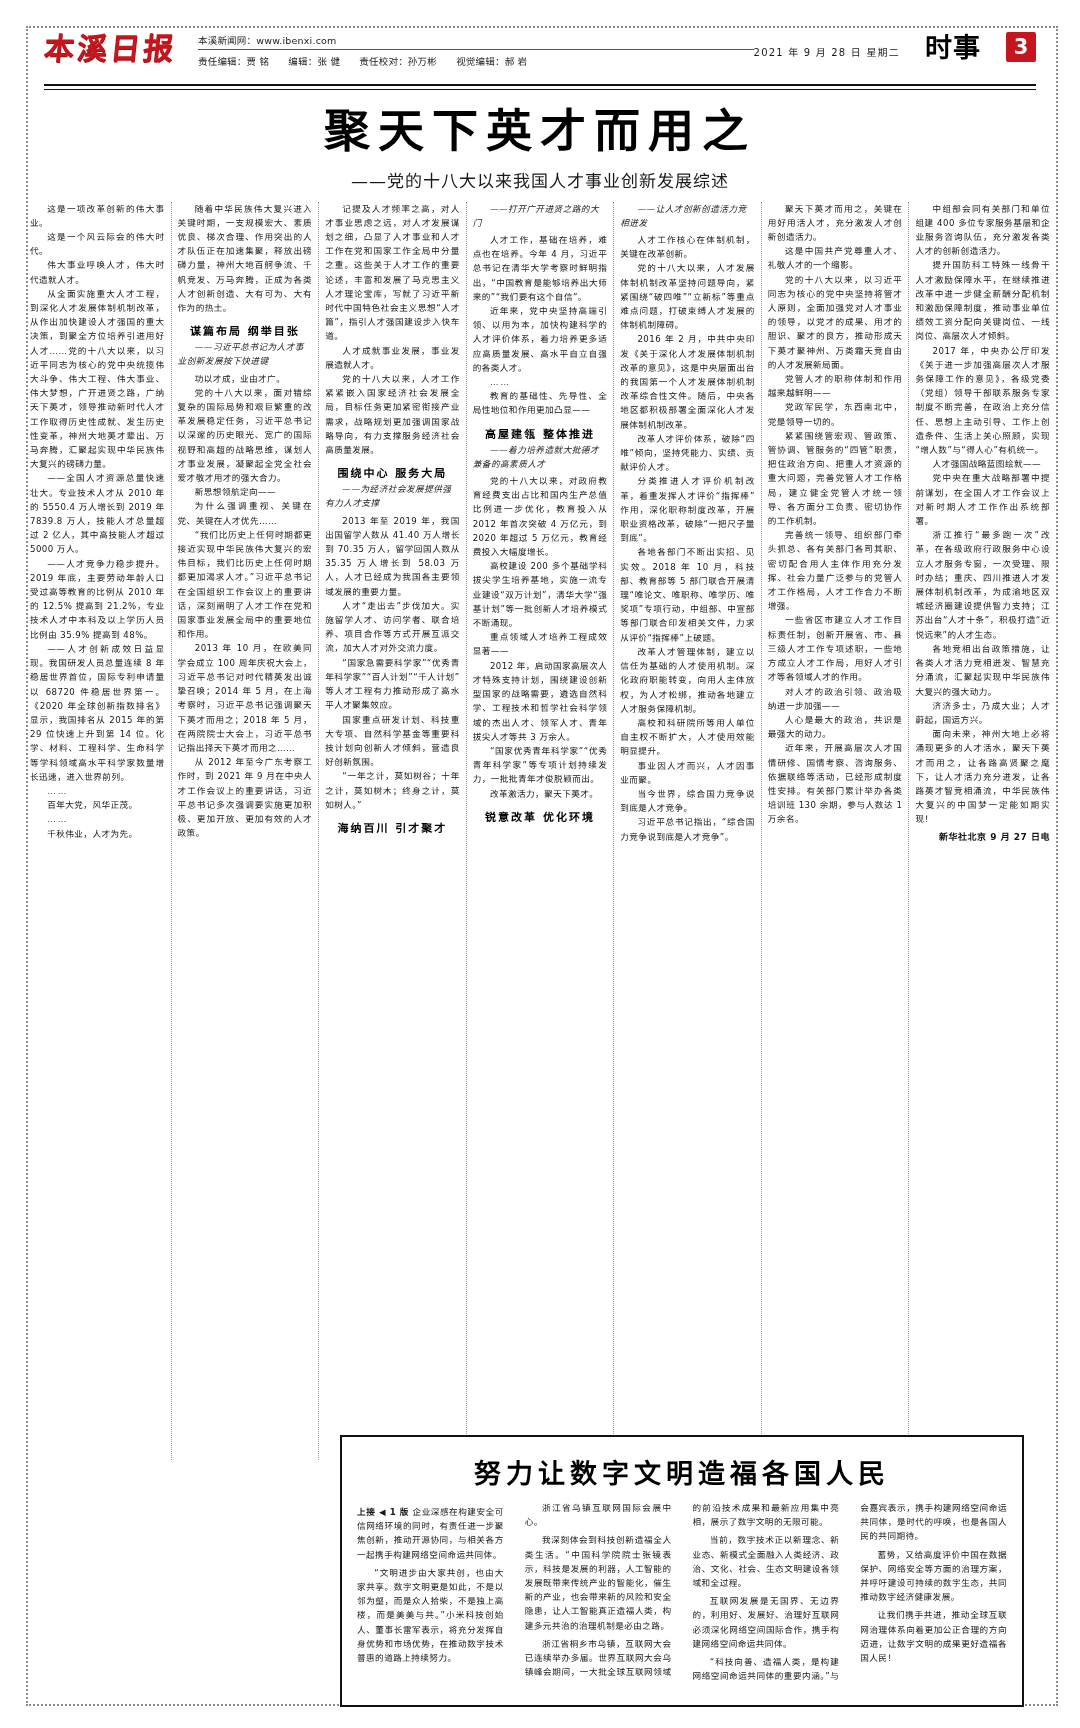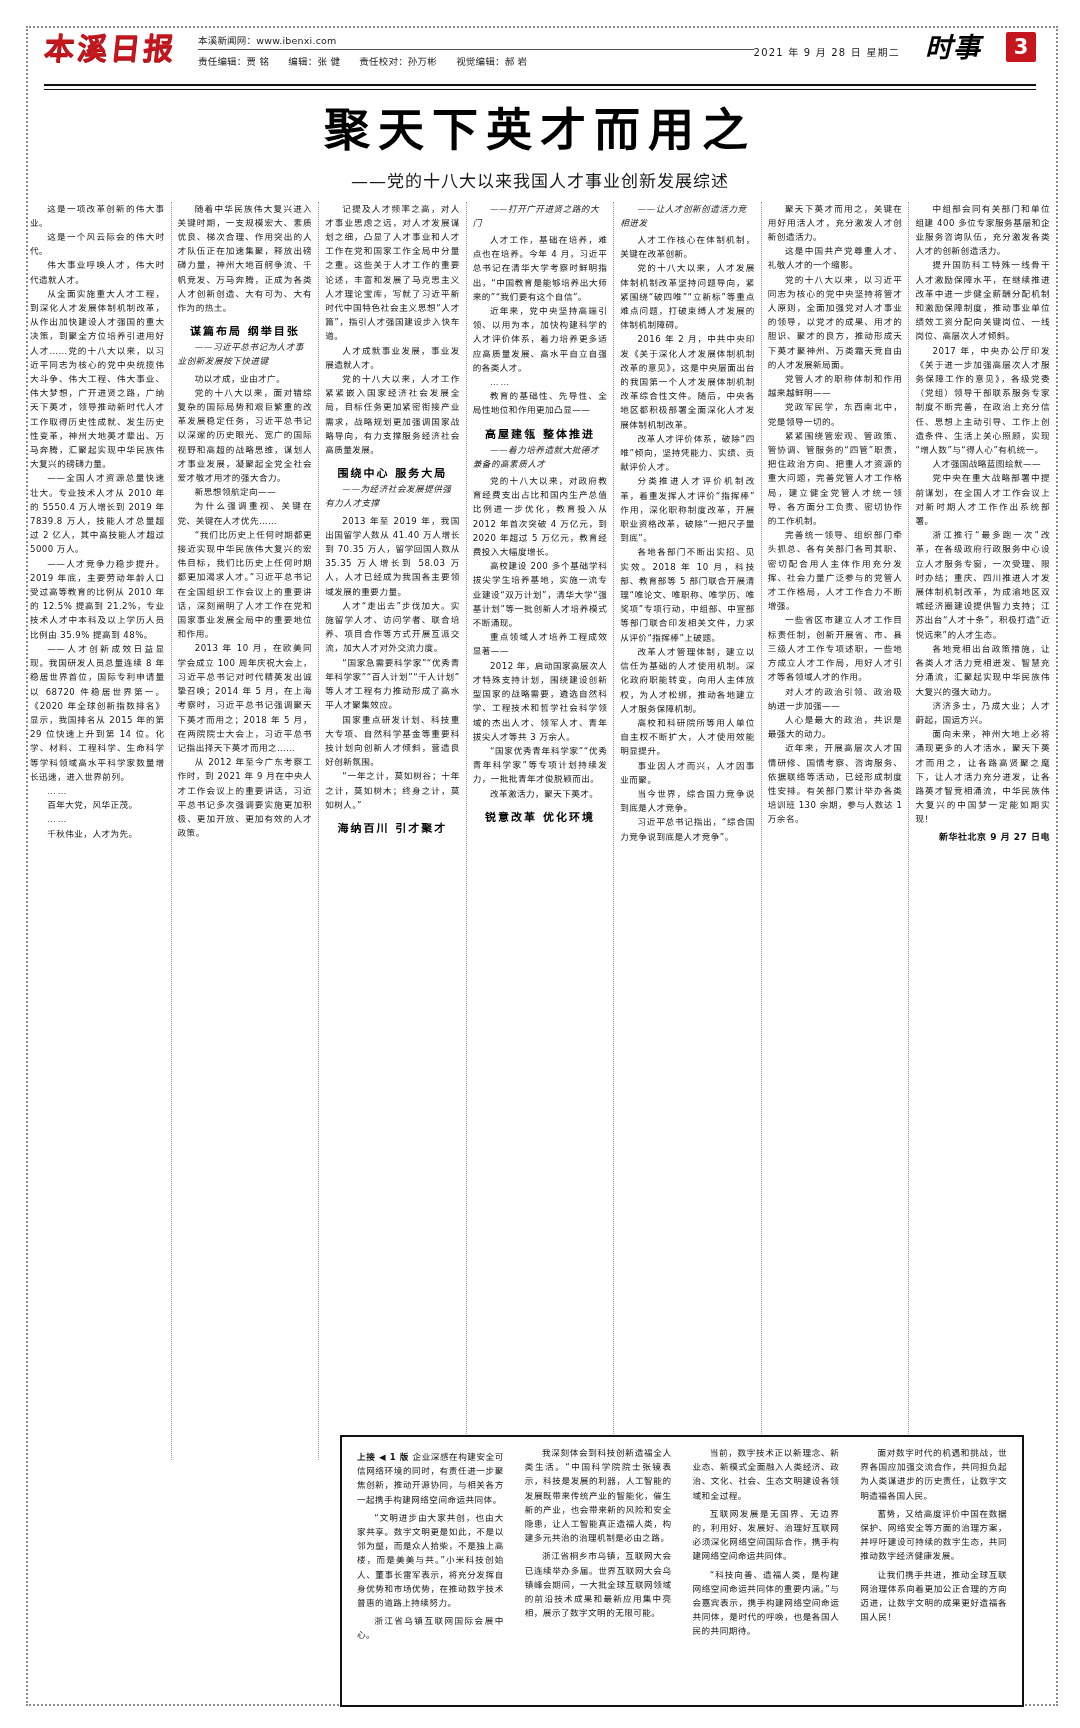--- a/index.html
+++ b/index.html
@@ -88,21 +88,20 @@
     white-space: nowrap;
     padding-bottom: 3px;
   }
   .section-name {
     font-family: "DejaVu Serif", "Liberation Serif", serif;
     font-weight: bold;
     font-size: 27px;
     line-height: 28px;
     letter-spacing: 1px;
     color: #000;
-    font-style: italic;
   }
   .page-num {
     background: #c4161c;
     color: #fff;
     font-family: "DejaVu Sans", sans-serif;
     font-weight: bold;
     font-size: 21px;
     width: 30px; height: 30px;
     display: flex; align-items: center; justify-content: center;
     border-radius: 2px;
@@ -113,21 +112,21 @@
     border-bottom: 1px solid #111;
     margin: 2px 14px 0 14px;
   }
 
   
   .headline-area {
     text-align: center;
     padding: 16px 0 6px 0;
   }
   h1.main-headline {
-    font-family: Liberation Serif, serif;
+    font-family: Liberation Sans, sans-serif;
     font-weight: bold;
     font-size: 46px;
     letter-spacing: 8px;
     margin: 0 0 10px 0;
     color: #000;
     line-height: 1.1;
   }
   .sub-headline {
     font-family: "DejaVu Sans", sans-serif;
     font-size: 17px;
@@ -338,27 +337,27 @@
         <p>党中央在重大战略部署中提前谋划，在全国人才工作会议上对新时期人才工作作出系统部署。</p>
         <p>浙江推行“最多跑一次”改革，在各级政府行政服务中心设立人才服务专窗，一次受理、限时办结；重庆、四川推进人才发展体制机制改革，为成渝地区双城经济圈建设提供智力支持；江苏出台“人才十条”，积极打造“近悦远来”的人才生态。</p>
         <p>各地竞相出台政策措施，让各类人才活力竞相迸发、智慧充分涌流，汇聚起实现中华民族伟大复兴的强大动力。</p>
         <p>济济多士，乃成大业；人才蔚起，国运方兴。</p>
         <p>面向未来，神州大地上必将涌现更多的人才活水，聚天下英才而用之，让各路高贤聚之麾下，让人才活力充分进发，让各路英才智竞相涌流，中华民族伟大复兴的中国梦一定能如期实现！</p>
         <div class="byline">新华社北京 9 月 27 日电</div>
       </div>
   </div>
 
   <div class="bottom-article">
+    <h2 class="bottom-headline">努力让数字文明造福各国人民</h2>
     <div class="bottom-cols" id="bottom-cols">
         <p class="lead"><span class="lead-tag">上接 ◀ 1 版 </span><span>企业深感在构建安全可信网络环境的同时，有责任进一步聚焦创新，推动开源协同，与相关各方一起携手构建网络空间命运共同体。</span></p>
         <p>“文明进步由大家共创，也由大家共享。数字文明更是如此，不是以邻为壑，而是众人拾柴，不是独上高楼，而是美美与共。”小米科技创始人、董事长雷军表示，将充分发挥自身优势和市场优势，在推动数字技术普惠的道路上持续努力。</p>
         <p>浙江省乌镇互联网国际会展中心。</p>
         <p>我深刻体会到科技创新造福全人类生活。“中国科学院院士张镜表示，科技是发展的利器，人工智能的发展既带来传统产业的智能化，催生新的产业，也会带来新的风险和安全隐患，让人工智能真正造福人类，构建多元共治的治理机制是必由之路。</p>
         <p>浙江省桐乡市乌镇，互联网大会已连续举办多届。世界互联网大会乌镇峰会期间，一大批全球互联网领域的前沿技术成果和最新应用集中亮相，展示了数字文明的无限可能。</p>
         <p>当前，数字技术正以新理念、新业态、新模式全面融入人类经济、政治、文化、社会、生态文明建设各领域和全过程。</p>
         <p>互联网发展是无国界、无边界的，利用好、发展好、治理好互联网必须深化网络空间国际合作，携手构建网络空间命运共同体。</p>
         <p>“科技向善、造福人类，是构建网络空间命运共同体的重要内涵。”与会嘉宾表示，携手构建网络空间命运共同体，是时代的呼唤，也是各国人民的共同期待。</p>
-        <p>面对数字时代的机遇和挑战，世界各国应加强交流合作，共同担负起为人类谋进步的历史责任，让数字文明造福各国人民。</p>
         <p>蓄势，又给高度评价中国在数据保护、网络安全等方面的治理方案，并呼吁建设可持续的数字生态，共同推动数字经济健康发展。</p>
         <p>让我们携手共进，推动全球互联网治理体系向着更加公正合理的方向迈进，让数字文明的成果更好造福各国人民！</p>
       </div>
   </div>
 </div>
 
 </body></html>

